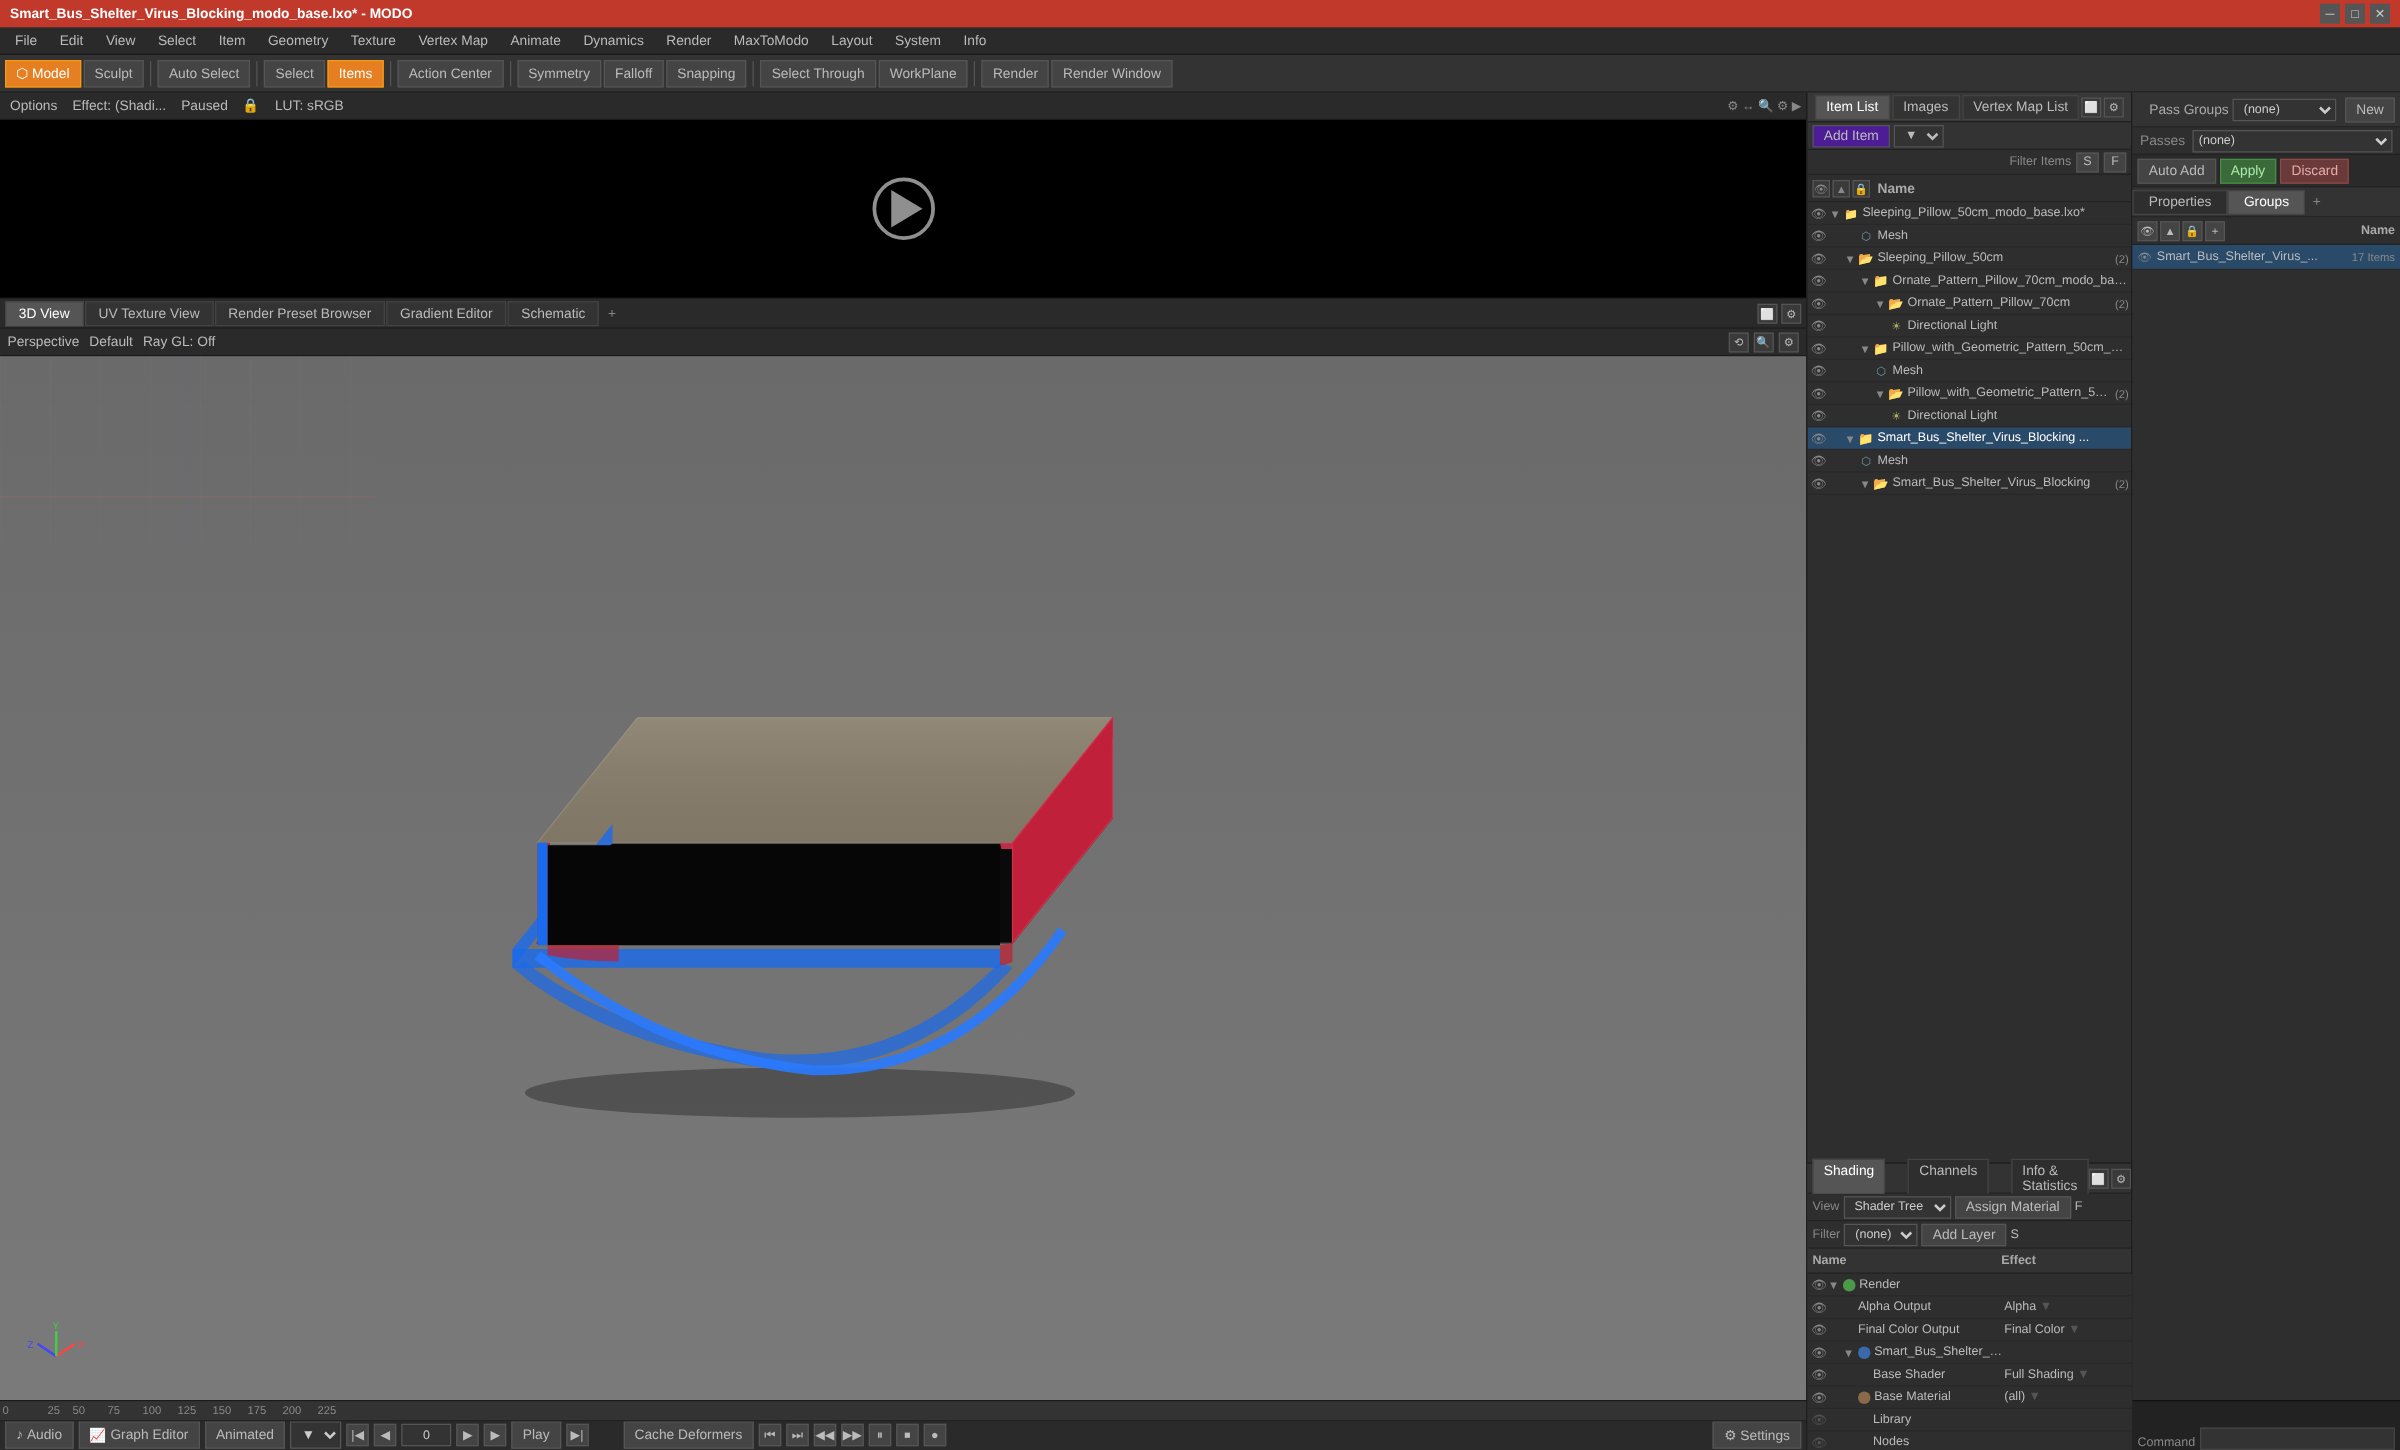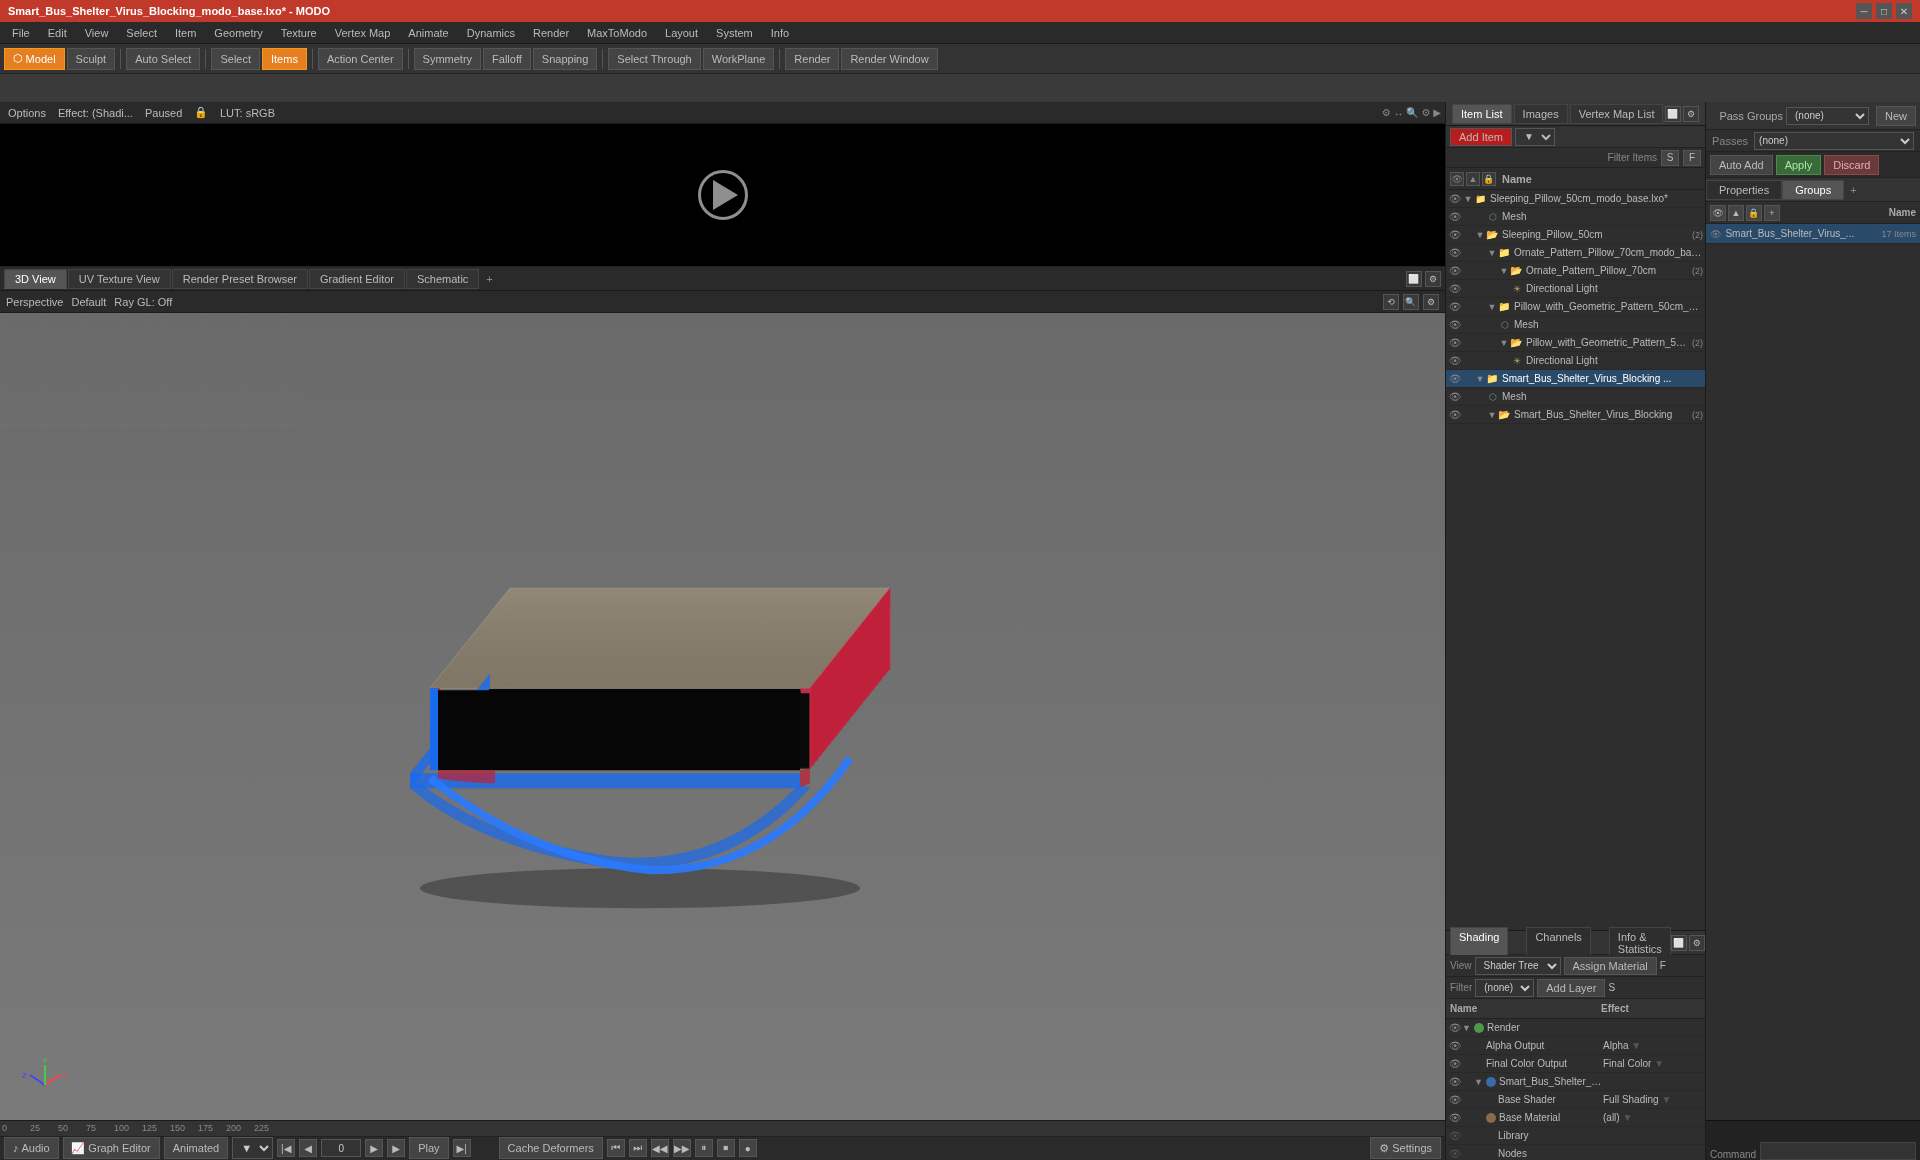--- a/index.html
+++ b/index.html
@@ -77,21 +77,20 @@
       white-space: nowrap;
     }
     .toolbar-btn.active { background: #e67e22; color: #fff; border-color: #f39c12; }
     .toolbar-sep { width: 1px; height: 20px; background: #555; margin: 0 3px; }
 
     
     .main-layout {
       display: flex;
       flex: 1;
       overflow: hidden;
-      margin-top: 28px;
     }
 
     
     .left-content {
       display: flex;
       flex-direction: column;
       flex: 1;
       overflow: hidden;
     }
 
@@ -292,21 +291,21 @@
       background: #333;
       height: 22px;
       display: flex;
       align-items: center;
       padding: 0 4px;
       gap: 3px;
       border-bottom: 1px solid #222;
     }
     .panel-toolbar-btn {
       height: 18px; padding: 0 8px;
-      background: #b91c1c; border: 1px solid #555;
+      background: #4c1d95; border: 1px solid #555;
       color: #bbb; cursor: pointer; font-size: 11px;
     }
     .panel-toolbar-select {
       height: 18px; padding: 0 4px;
       background: #333; border: 1px solid #555;
       color: #bbb; font-size: 10px;
     }
     .filter-bar {
       background: #2e2e2e;
       height: 20px;
@@ -795,21 +794,21 @@
           <text x="2" y="28" fill="#4444ff" font-size="8">Z</text>
           <text x="22" y="13" fill="#44cc44" font-size="8">Y</text>
         </svg>
 
       </div>
 
       <div class="timeline-area">
         <div class="ruler">
           <div class="ruler-marks">
             <span style="width:28px; padding-right:2px; color:#888; font-size:9px;">0</span>
-            <span style="width:28px; padding-right:2px; color:#888; font-size:9px;">25</span>
+            <span style="width:28px; padding-right:2px; color:#888; font-size:9px;text-align:center;">25</span>
             <span style="width:28px; padding-right:2px; color:#888; font-size:9px;">50</span>
             <span style="width:28px; padding-right:2px; color:#888; font-size:9px;">75</span>
             <span style="width:28px; padding-right:2px; color:#888; font-size:9px;">100</span>
             <span style="width:28px; padding-right:2px; color:#888; font-size:9px;">125</span>
             <span style="width:28px; padding-right:2px; color:#888; font-size:9px;">150</span>
             <span style="width:28px; padding-right:2px; color:#888; font-size:9px;">175</span>
             <span style="width:28px; padding-right:2px; color:#888; font-size:9px;">200</span>
             <span style="width:28px; padding-right:2px; color:#888; font-size:9px;">225</span>
           </div>
         </div>

